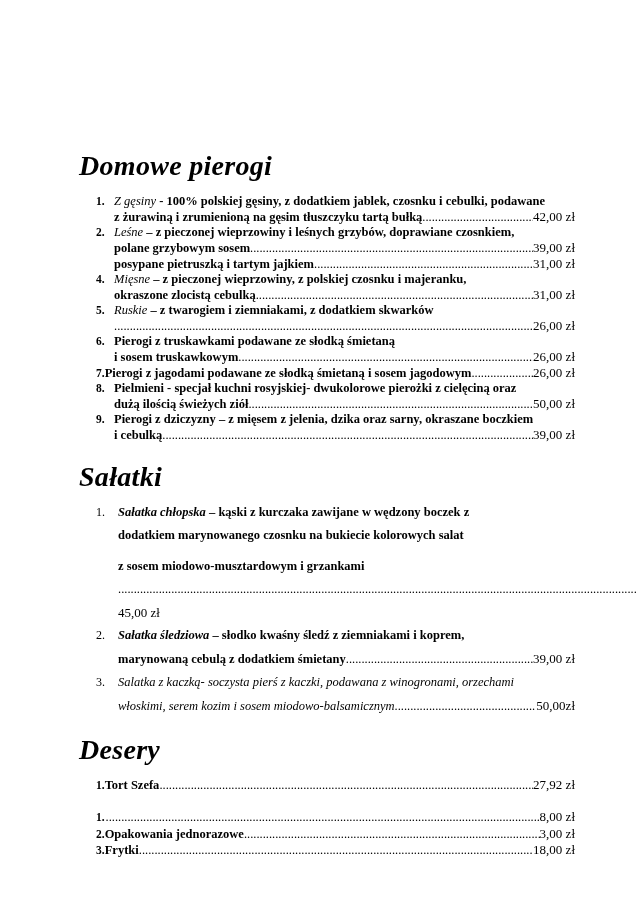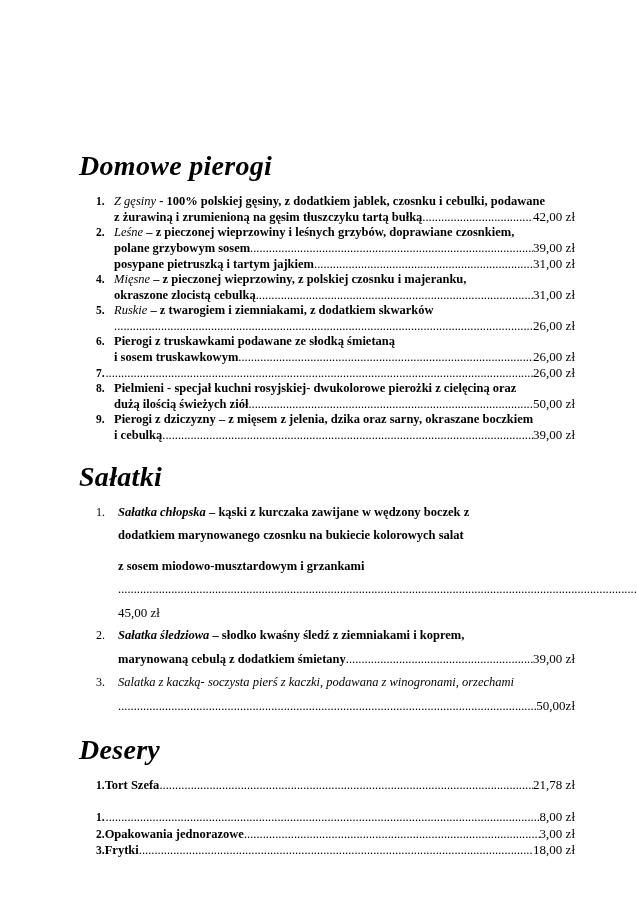--- a/index.html
+++ b/index.html
@@ -106,20 +106,21 @@
         <div class="line first"><span class="num">6.</span><span class="seg-b">Pierogi z truskawkami podawane ze słodką śmietaną</span></div>
         <div class="line last cont">
           <span class="lasttext"><span class="seg-b">i sosem truskawkowym</span></span>
           <span class="dots">....................................................................................................................................................................................................................................................................</span>
           <span class="price">26,00 zł</span>
         </div>
       </div>
       <div class="menu-item">
         <div class="line last first">
           <span class="num">7.</span>
+          <span class="lasttext"><span class="seg-b">Pierogi z jagodami podawane ze słodką śmietaną i sosem jagodowym</span></span>
           <span class="dots">....................................................................................................................................................................................................................................................................</span>
           <span class="price">26,00 zł</span>
         </div>
       </div>
       <div class="menu-item">
         <div class="line first"><span class="num">8.</span><span class="seg-b">Pielmieni - specjał kuchni rosyjskiej- dwukolorowe pierożki z cielęciną oraz</span></div>
         <div class="line last cont">
           <span class="lasttext"><span class="seg-b">dużą ilością świeżych ziół</span></span>
           <span class="dots">....................................................................................................................................................................................................................................................................</span>
           <span class="price">50,00 zł</span>
@@ -149,33 +150,34 @@
         <div class="line first"><span class="num">2.</span><span class="seg-bi">Sałatka śledziowa</span><span class="seg-b"> – słodko kwaśny śledź z ziemniakami i koprem,</span></div>
         <div class="line last cont">
           <span class="lasttext"><span class="seg-b">marynowaną cebulą z dodatkiem śmietany</span></span>
           <span class="dots">....................................................................................................................................................................................................................................................................</span>
           <span class="price">39,00 zł</span>
         </div>
       </div>
       <div class="menu-item">
         <div class="line first"><span class="num">3.</span><span class="seg-i">Salatka z kaczką- soczysta pierś z kaczki, podawana z winogronami, orzechami</span></div>
         <div class="line last cont">
+          <span class="lasttext"><span class="seg-i">włoskimi, serem kozim i sosem miodowo-balsamicznym</span></span>
           <span class="dots">....................................................................................................................................................................................................................................................................</span>
           <span class="price">50,00zł</span>
         </div>
       </div>
     </section>
     <section class="menu-section sec-desery">
       <h2 class="section-title">Desery</h2>
       <div class="menu-item">
         <div class="line last first">
           <span class="num">1.</span>
           <span class="lasttext"><span class="seg-b">Tort Szefa</span></span>
           <span class="dots">....................................................................................................................................................................................................................................................................</span>
-          <span class="price">21,78 zł</span>
+          <span class="price">27,92 zł</span>
         </div>
       </div>
     </section>
     <section class="menu-section sec-dodatki">
       <div class="menu-item">
         <div class="line last first">
           <span class="num">1.</span>
           <span class="dots">....................................................................................................................................................................................................................................................................</span>
           <span class="price">8,00 zł</span>
         </div>

